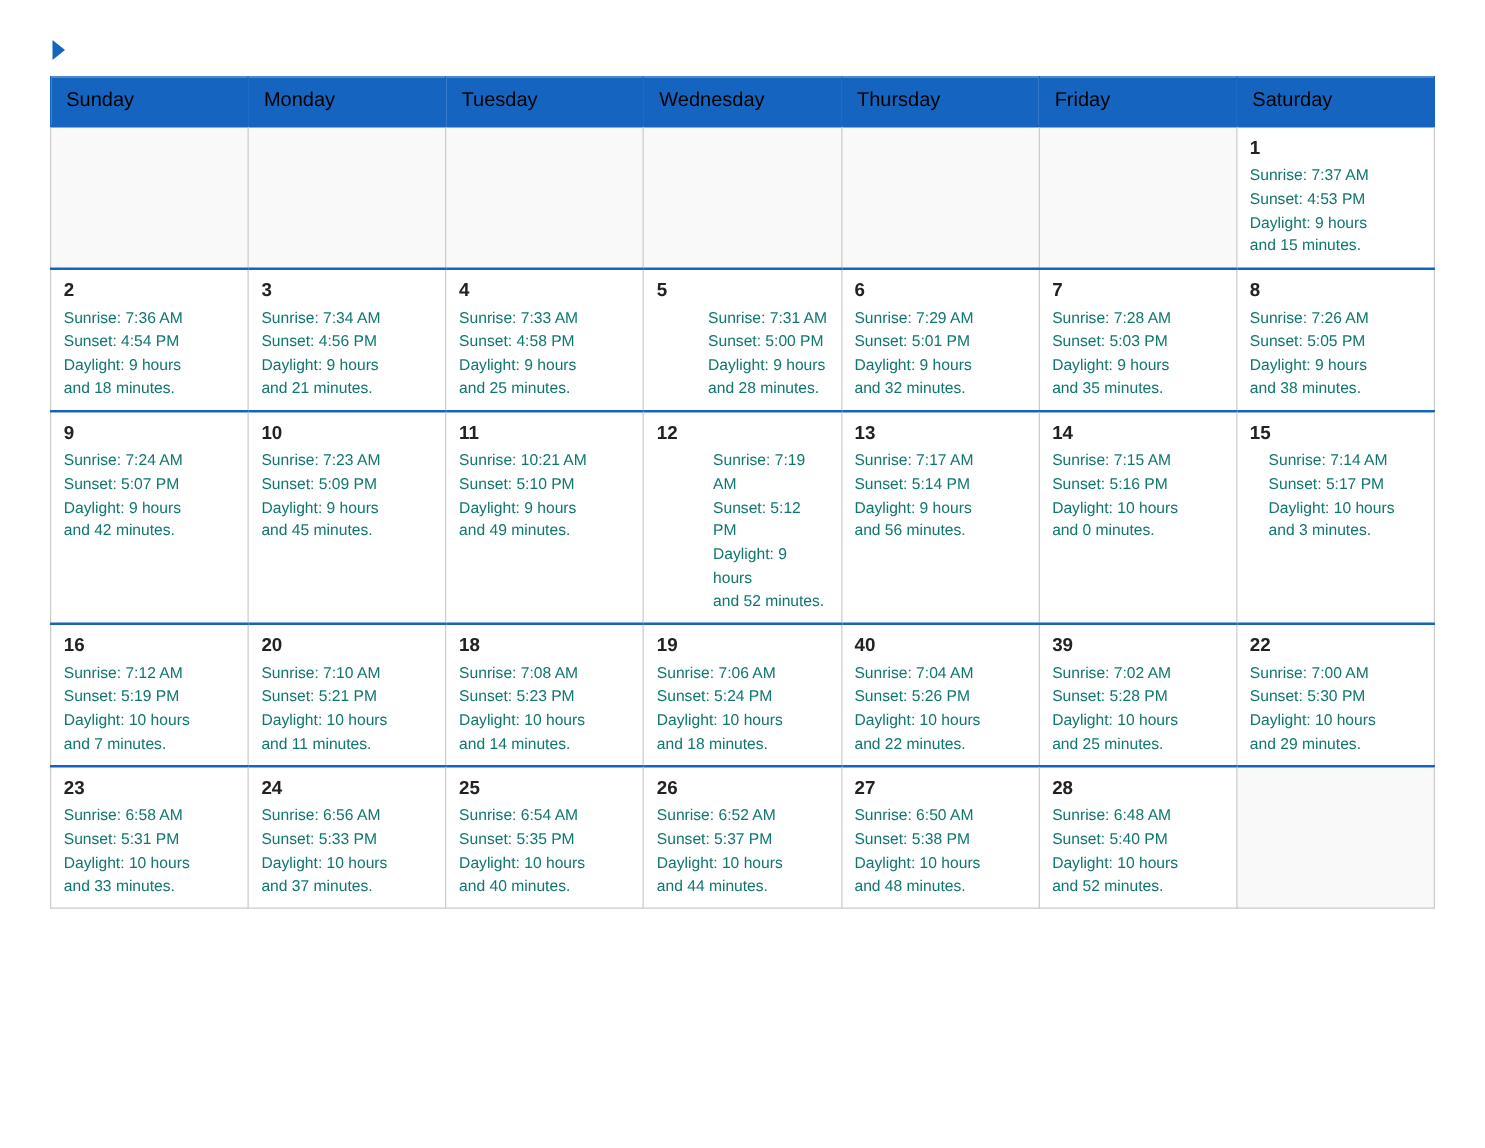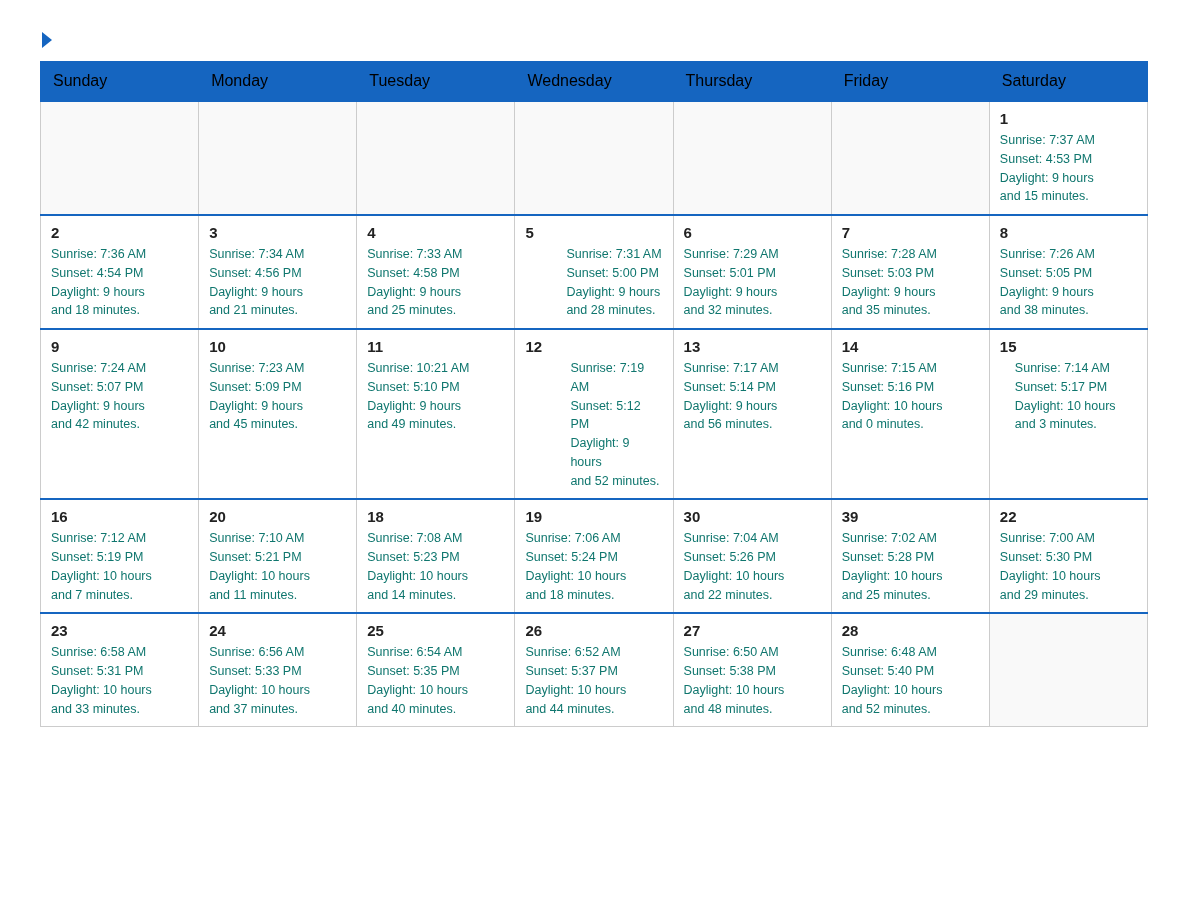--- a/index.html
+++ b/index.html
@@ -274,21 +274,21 @@
 and 14 minutes.</div>
         </td>
         <td>
           <span class="day-number">19</span>
           <div class="day-info" style="white-space: pre-line;">Sunrise: 7:06 AM
 Sunset: 5:24 PM
 Daylight: 10 hours
 and 18 minutes.</div>
         </td>
         <td>
-          <span class="day-number">30</span>
+          <span class="day-number">40</span>
           <div class="day-info" style="white-space: pre-line;">Sunrise: 7:04 AM
 Sunset: 5:26 PM
 Daylight: 10 hours
 and 22 minutes.</div>
         </td>
         <td>
           <span class="day-number">39</span>
           <div class="day-info" style="white-space: pre-line;">Sunrise: 7:02 AM
 Sunset: 5:28 PM
 Daylight: 10 hours

